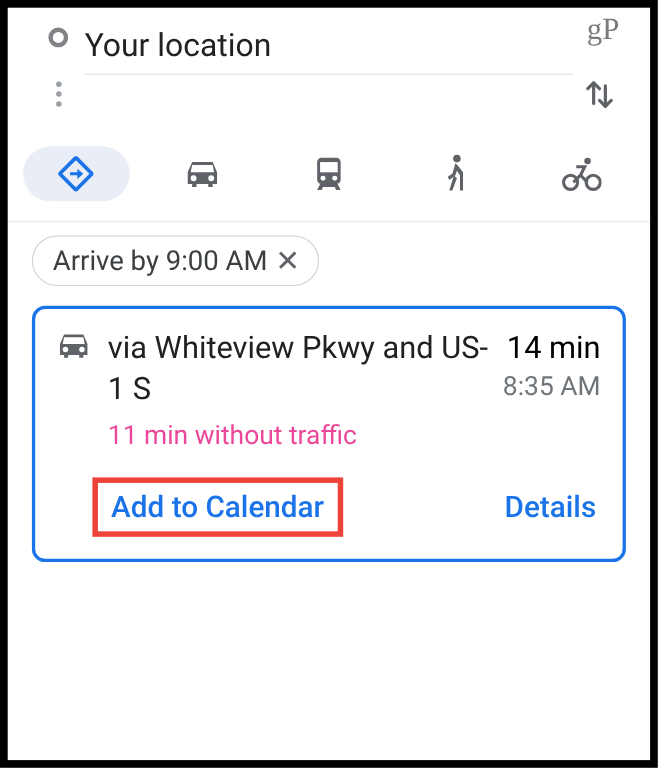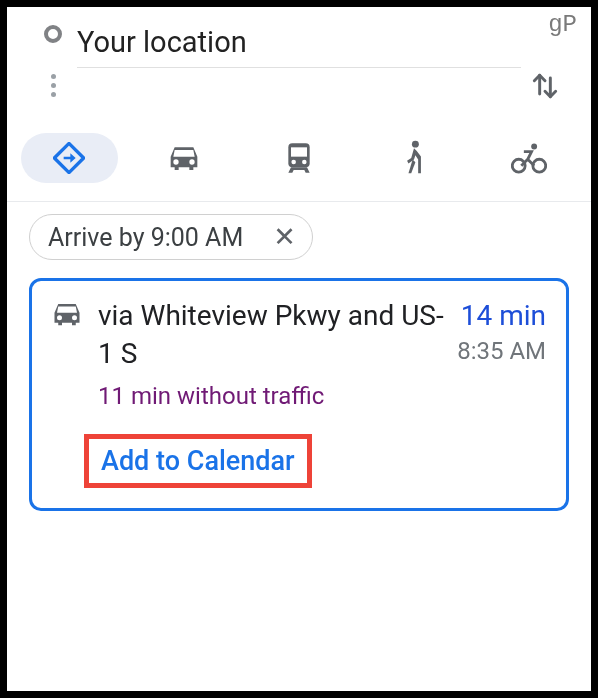--- a/index.html
+++ b/index.html
@@ -8,24 +8,24 @@
     background: #fff;
     width: 598px;
     height: 698px;
     border: 7px solid #000;
     position: relative;
     overflow: hidden;
   }
   .watermark {
     position: absolute;
     top: 4px;
-    right: 14px;
-    font-size: 24px;
+    right: 28px;
+    font-size: 28px;
     color: #7a7a7a;
-    font-family: Liberation Mono, monospace;
+    font-family: Liberation Serif, serif;
   }
   .top-section {
     padding: 18px 22px 0 22px;
   }
   .dir-row {
     display: flex;
   }
   .dir-row .marker-col {
     width: 48px;
     display: flex;
@@ -100,21 +100,21 @@
   }
   .filter-row {
     padding: 12px 22px;
   }
   .arrive-chip {
     display: inline-flex;
     align-items: center;
     border: 1px solid #d0d0d0;
     border-radius: 24px;
     padding: 6px 12px 6px 18px;
-    gap: 26px;
+    gap: 3px;
     font-size: 25px;
     color: #3c4043;
   }
   .arrive-chip .x {
     color: #5f6368;
     font-size: 27px;
     padding: 0 4px;
   }
   .route-card {
     margin: 6px 22px 14px 22px;
@@ -143,26 +143,26 @@
     flex: 1;
   }
   .route-meta {
     text-align: right;
     font-size: 24px;
     color: #70757a;
     line-height: 1.35;
     white-space: nowrap;
   }
   .route-meta .duration {
-    color: #1d4ed8;
+    color: #000000;
     font-size: 28px;
   }
   .route-sub {
     font-size: 24px;
-    color: #701a75;
+    color: #ec4899;
     margin-top: 8px;
     line-height: 1.3;
   }
   .route-actions {
     display: flex;
     margin-top: 22px;
     gap: 52px;
     text-align: center;
   }
   .action-link {
@@ -274,15 +274,18 @@
       <div class="route-meta">
         <div class="duration">14 min</div>
         <div>8:35 AM</div>
       </div>
     </div>
     <div class="route-sub">11 min without traffic</div>
     <div class="route-actions">
       <div class="add-cal-wrap">
         <span class="action-link">Add to Calendar</span>
       </div>
+      <div class="details-wrap">
+        <span class="action-link">Details</span>
+      </div>
     </div>
   </div>
 </div>
 
 </body></html>

